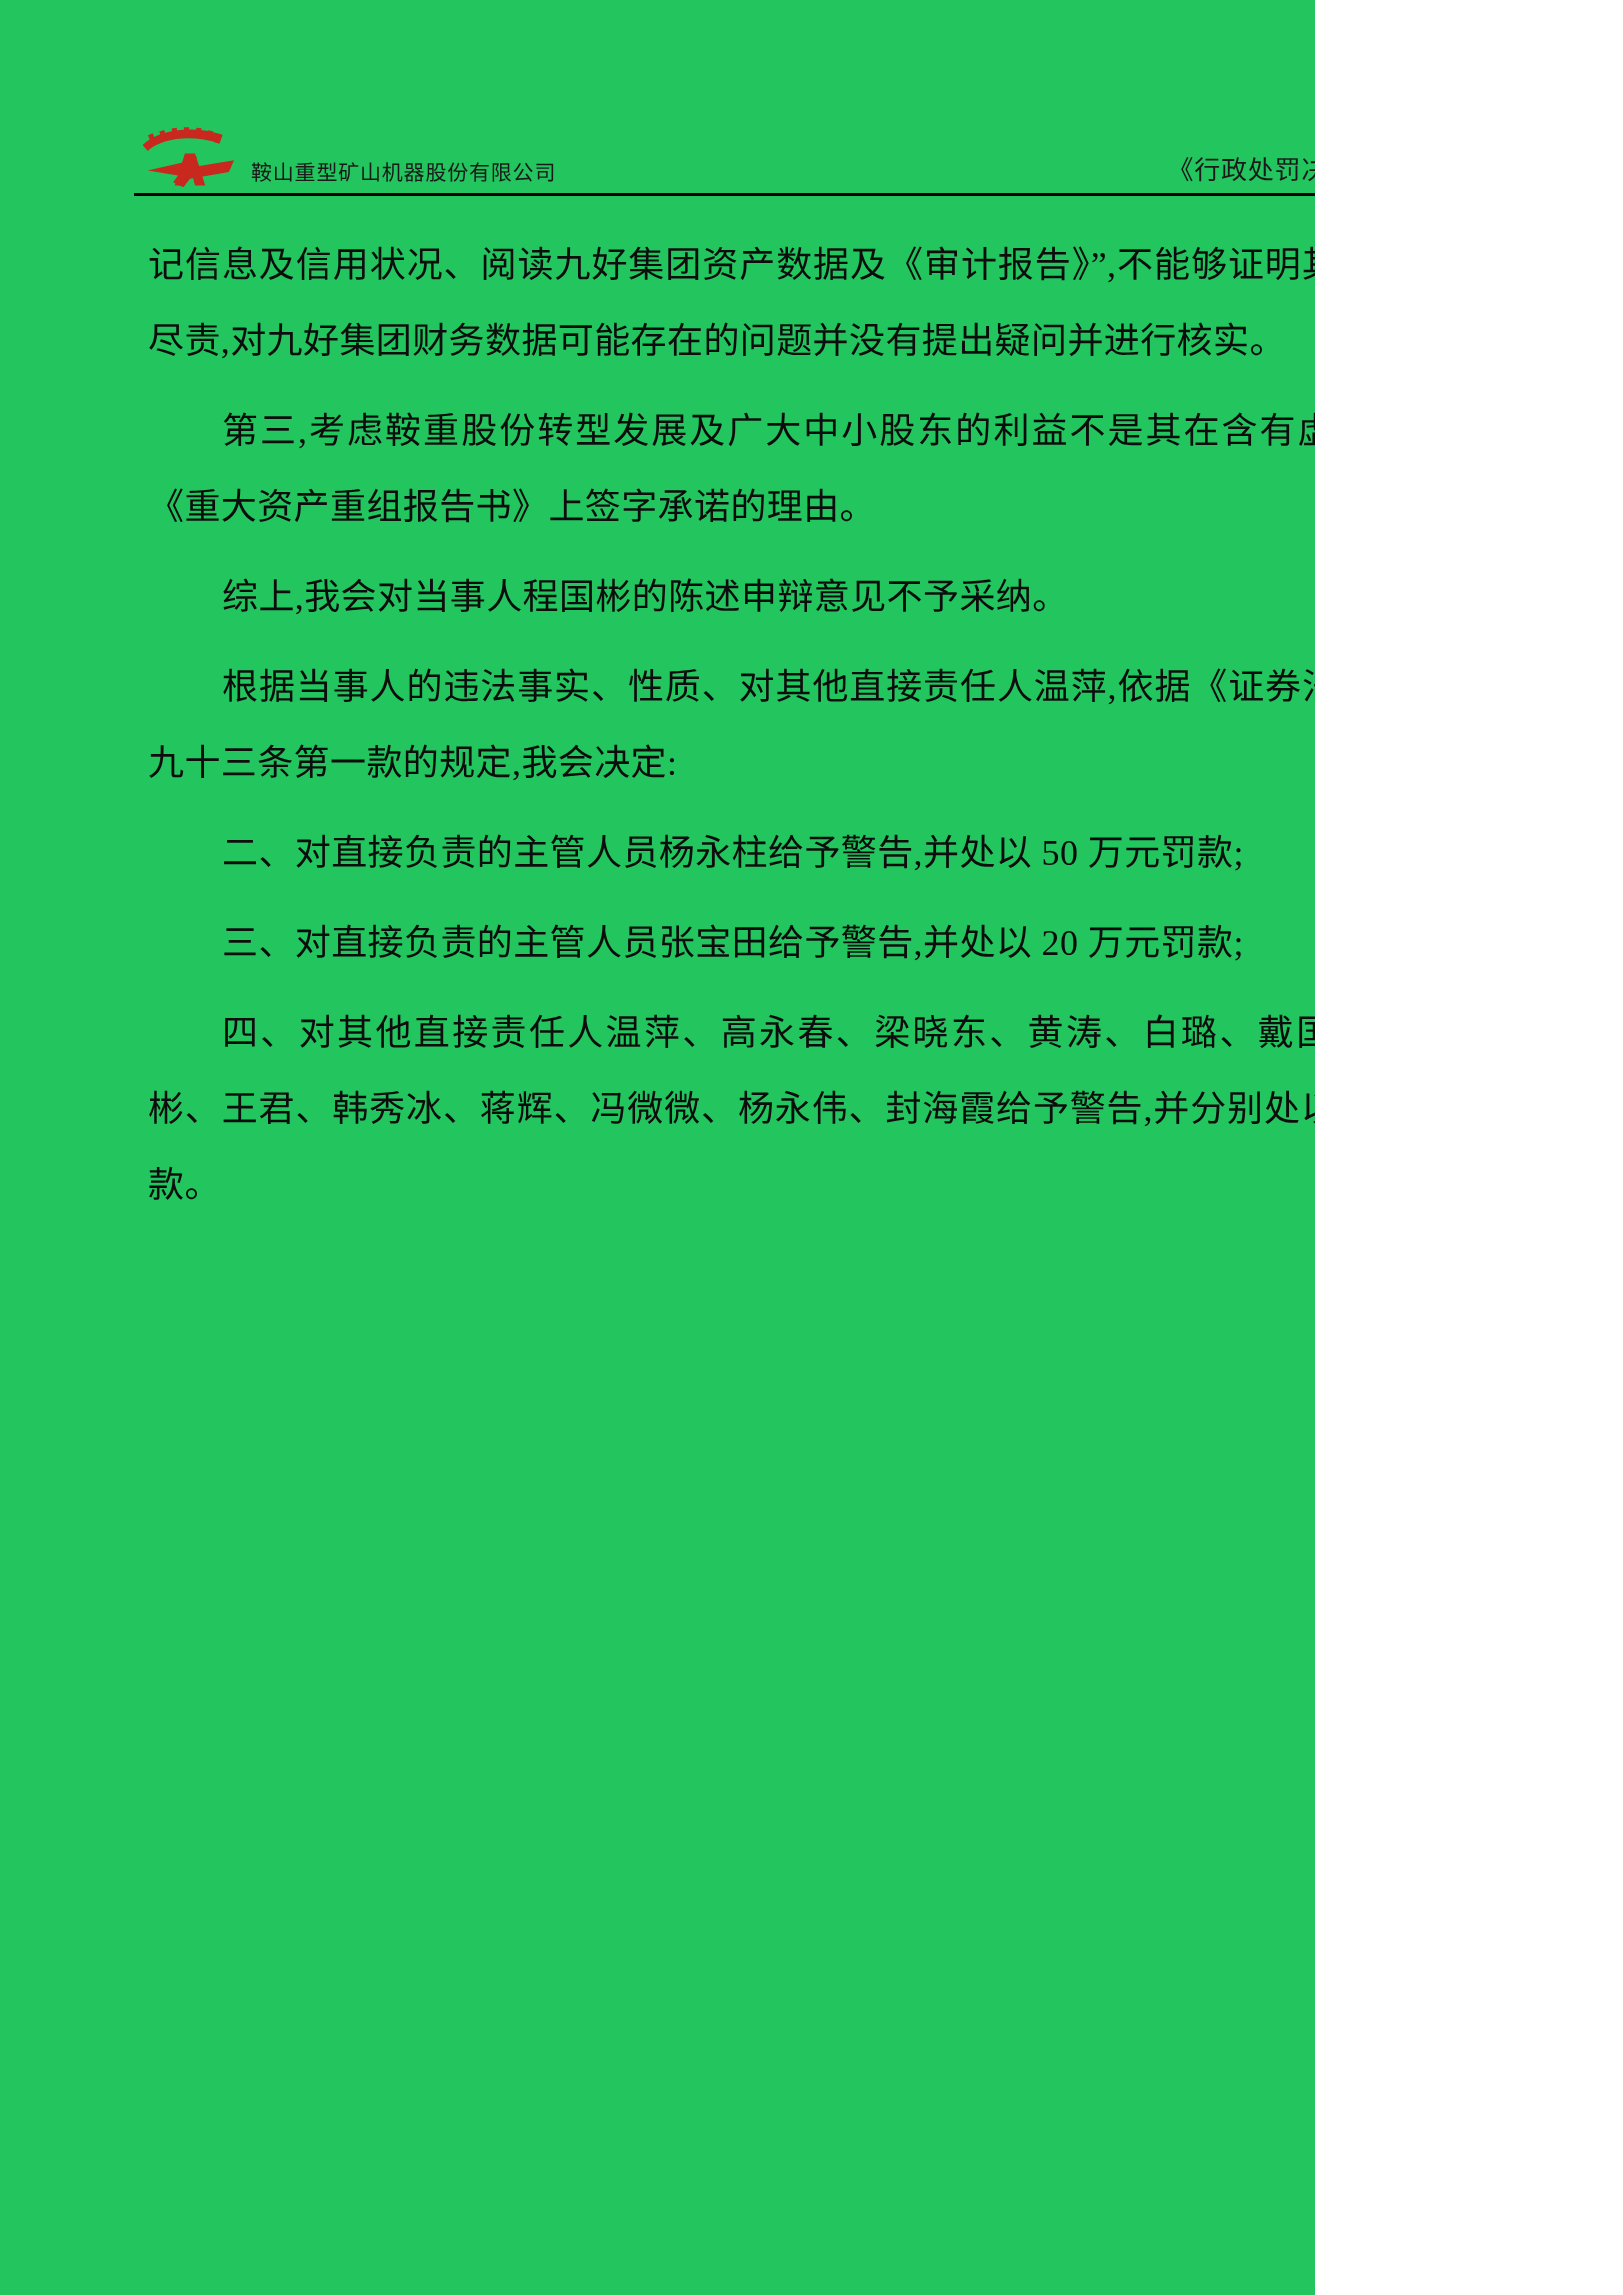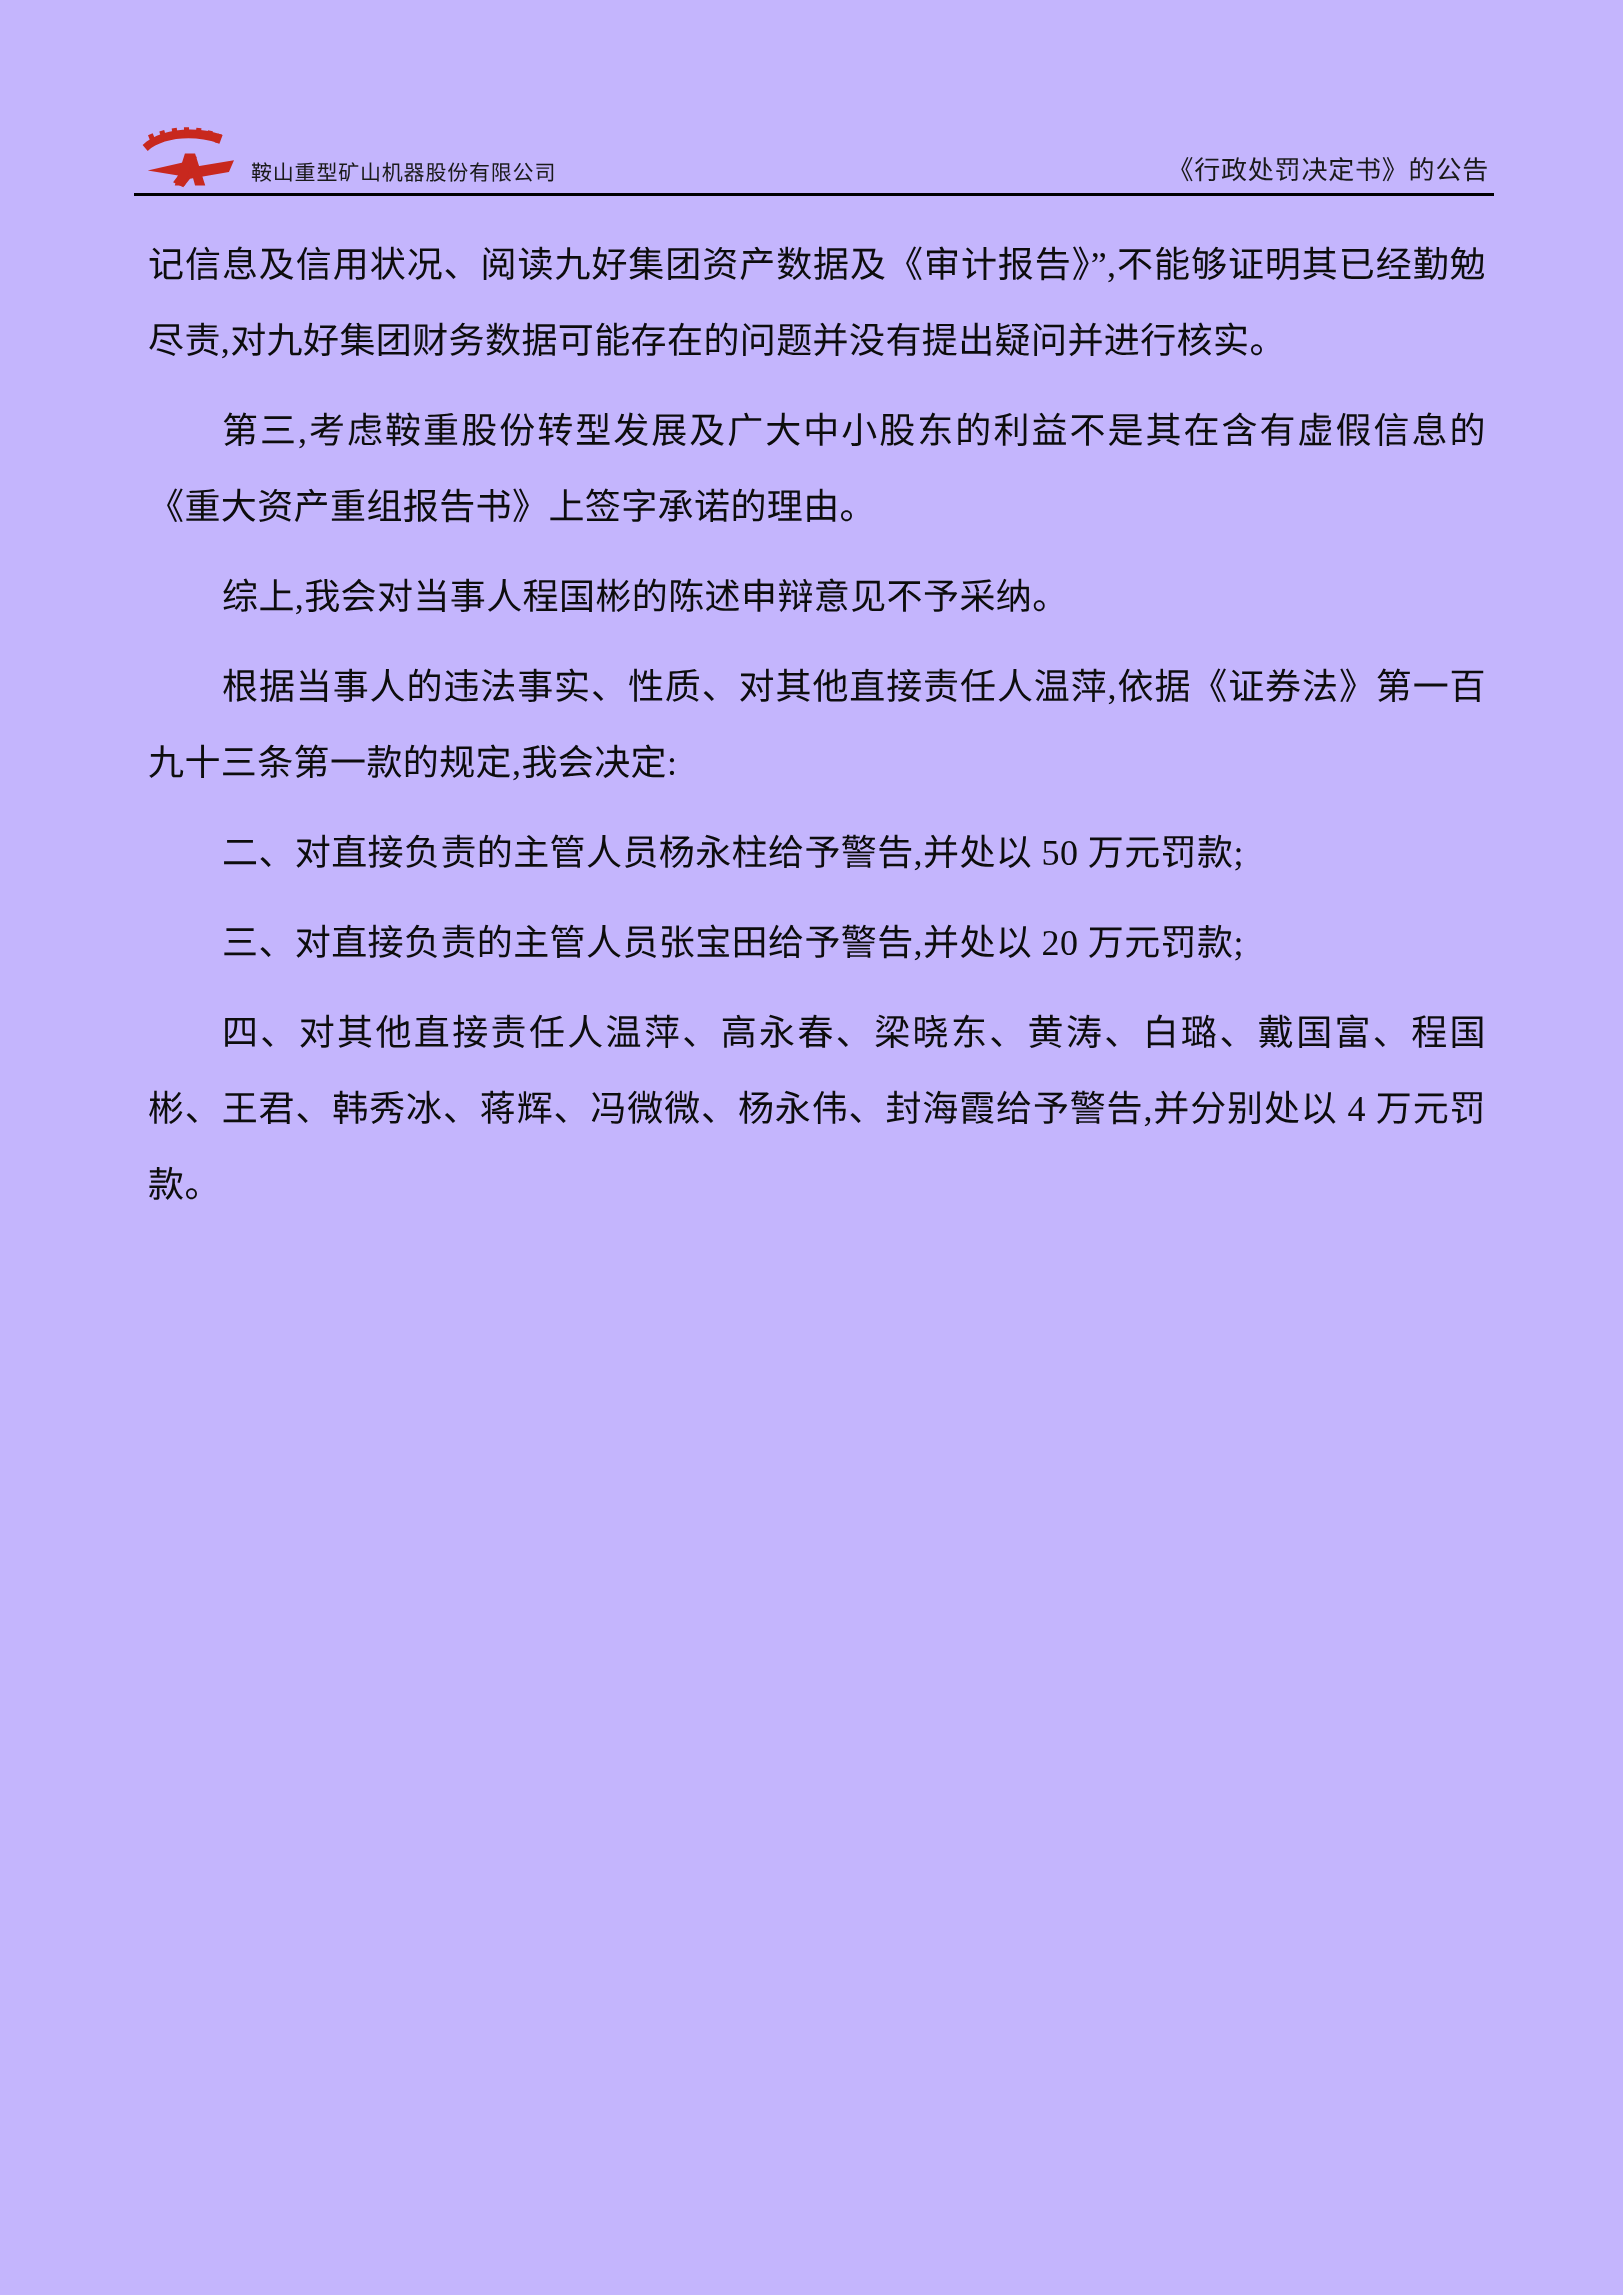--- a/index.html
+++ b/index.html
@@ -3,23 +3,23 @@
 <meta charset="utf-8">
 <title>行政处罚决定书的公告</title>
 <style>
   html, body {
     margin: 0;
     padding: 0;
     background: #ffffff;
   }
   .page {
     position: relative;
-    width: 1623px;
+    width: 1315px;
     height: 2295px;
-    background: #c4b5fd;
+    background: #22c55e;
     box-sizing: border-box;
     overflow: hidden;
     font-family: "Liberation Serif", "DejaVu Serif", serif;
   }
 
   
   .doc-header {
     position: absolute;
     left: 134px;
     top: 118px;

